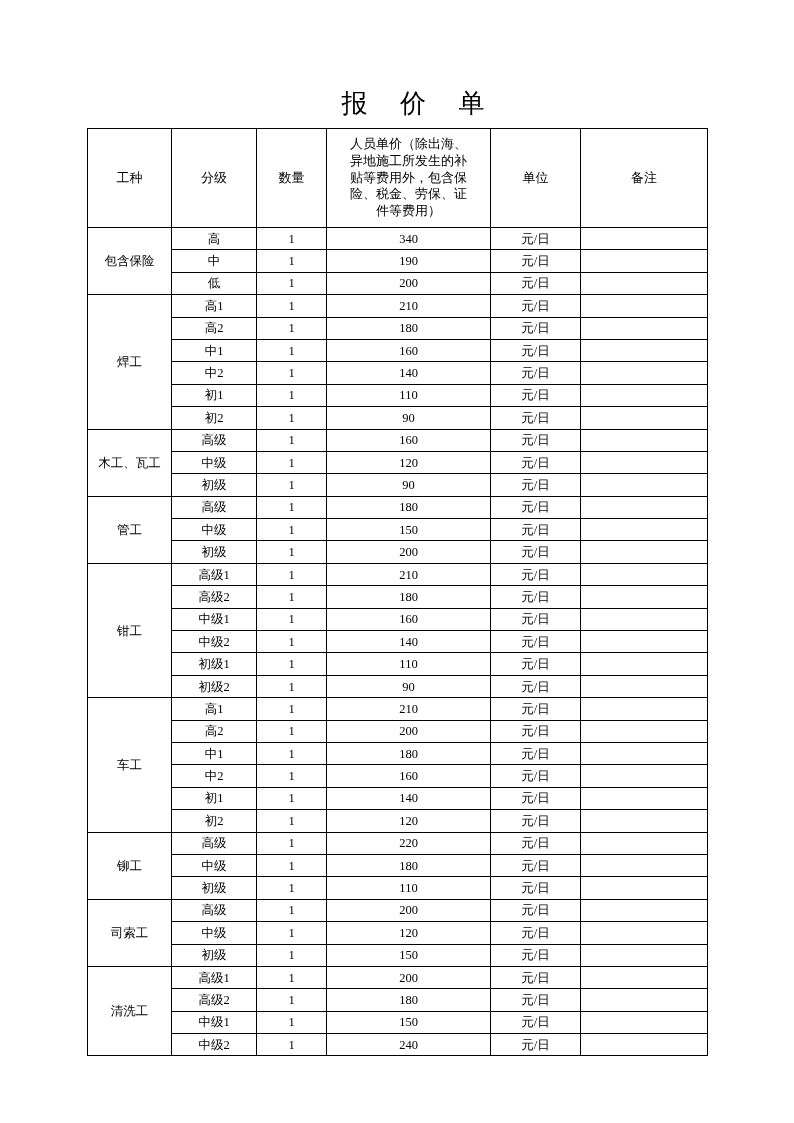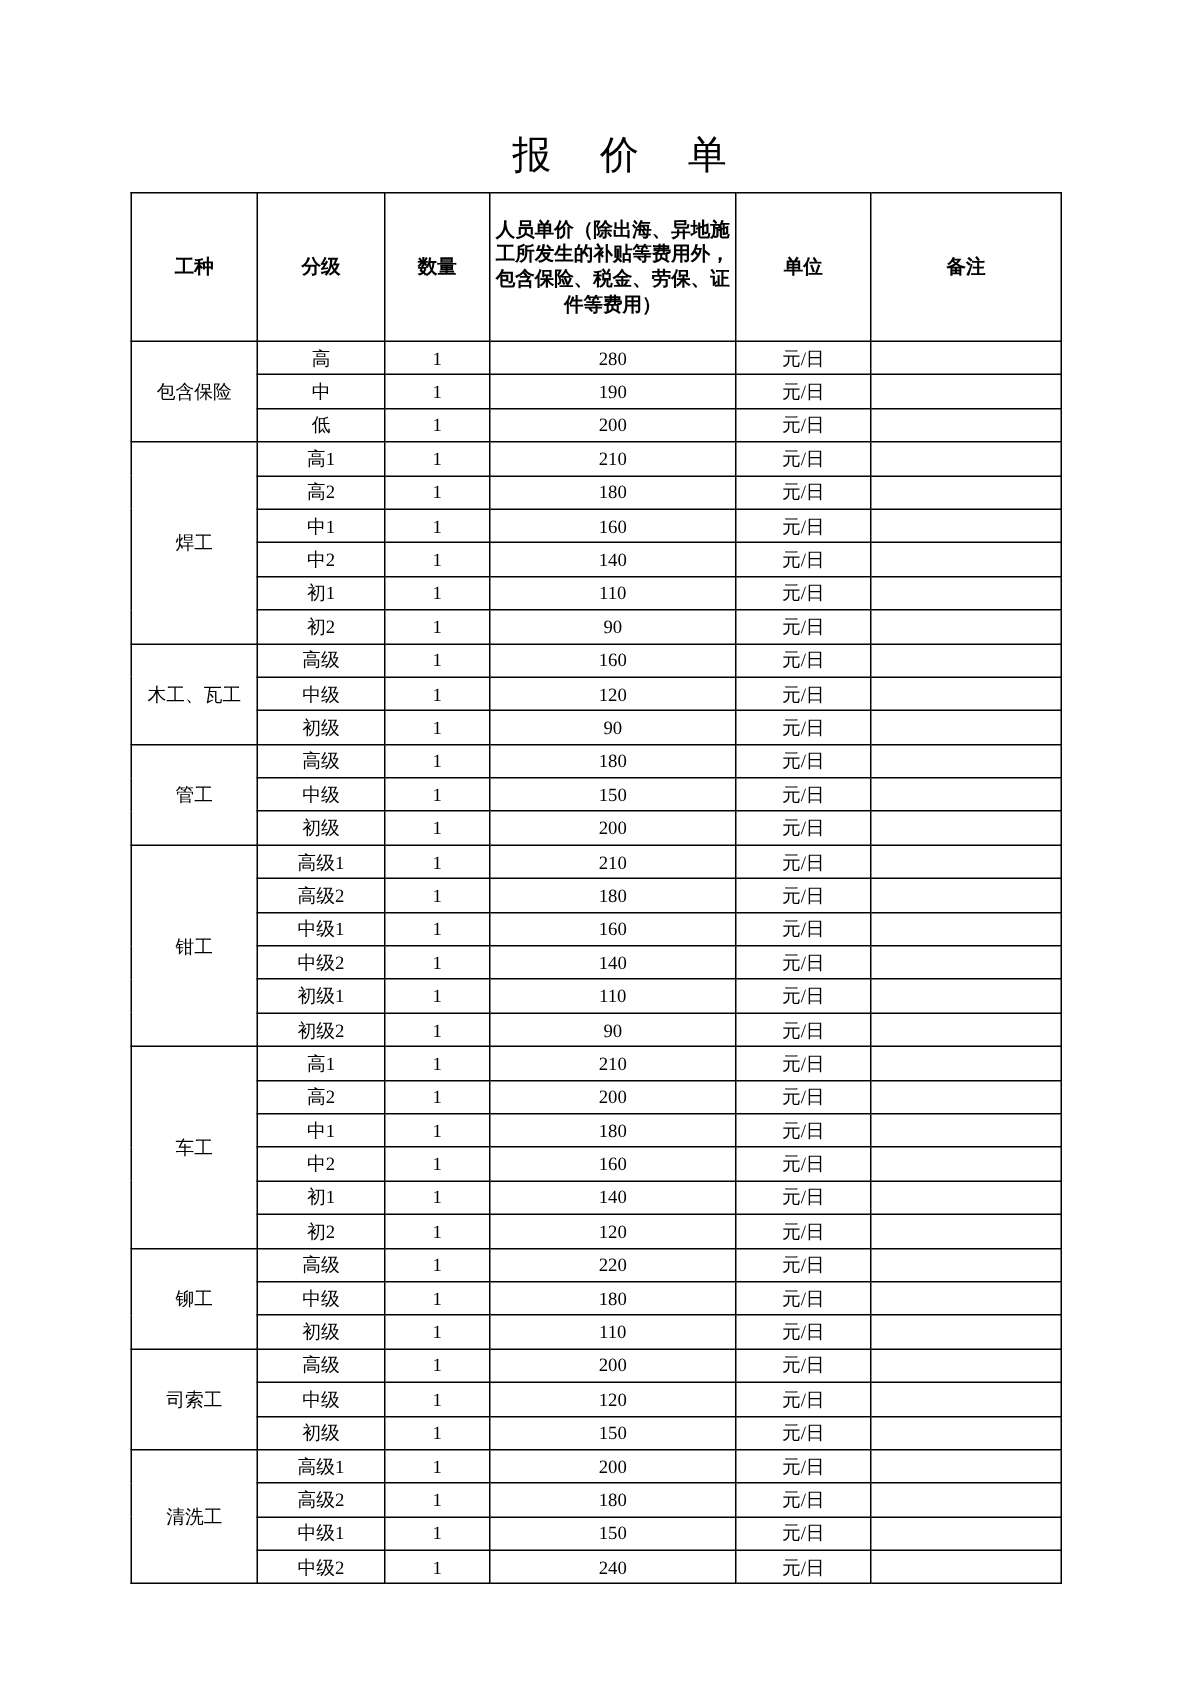--- a/index.html
+++ b/index.html
@@ -54,23 +54,23 @@
   table.quote th, table.quote td {
     border: 1px solid #000000;
     padding: 0;
     text-align: center;
     vertical-align: middle;
     font-size: 12.5px;
     line-height: 1.28;
   }
   table.quote thead th {
     height: 94px;
-    font-weight: bold;
+    font-weight: normal;
     font-size: 13px;
-    padding: 2px 0;
+    padding: 2px 20px;
   }
   th.price-head {
     text-align: justify;
     text-align-last: center;
     line-height: 1.45;
     font-size: 12.5px;
     padding: 3px 5px;
   }
   table.quote tbody td {
     height: 21.4px;
@@ -111,21 +111,21 @@
           <th class="price-head">人员单价（除出海、异地施工所发生的补贴等费用外，包含保险、税金、劳保、证件等费用）</th>
           <th>单位</th>
           <th>备注</th>
         </tr>
       </thead>
       <tbody id="table-body">
           <tr>
             <td class="trade-cell" rowspan="3">包含保险</td>
             <td class="grade-cell">高</td>
             <td class="qty-cell">1</td>
-            <td class="price-cell">280</td>
+            <td class="price-cell">340</td>
             <td class="unit-cell">元/日</td>
             <td class="remark-cell"></td>
           </tr>
           <tr>
             <td class="grade-cell">中</td>
             <td class="qty-cell">1</td>
             <td class="price-cell">190</td>
             <td class="unit-cell">元/日</td>
             <td class="remark-cell"></td>
           </tr>

